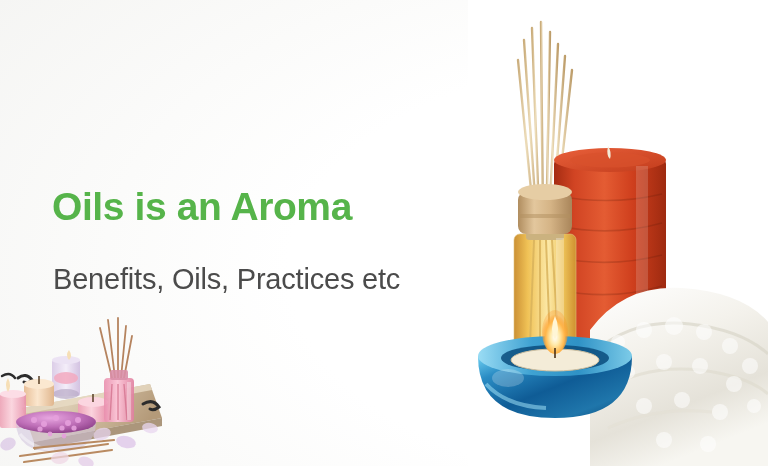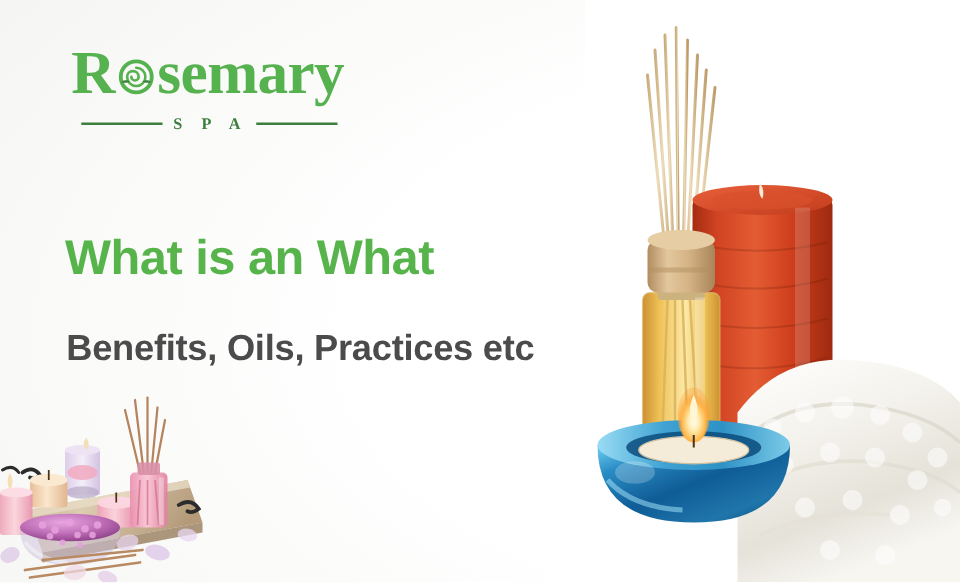--- a/index.html
+++ b/index.html
@@ -46,53 +46,40 @@
 
   
   .headline{
     position:absolute;left:52px;top:158px;width:470px;
     font-weight:700;font-size:39px;line-height:1.16;
     color:#56b44a;letter-spacing:-0.4px;
   }
   .headline .l2{display:block;}
   .subhead{
     position:absolute;left:53px;top:262px;width:480px;
-    font-weight:700;font-size:29px;line-height:1.2;
+    font-weight:400;font-size:29px;line-height:1.2;
     color:#4b4b4b;letter-spacing:-0.2px;
   }
 
   
   .photo-right{position:absolute;right:0;top:0;width:300px;height:466px;}
   .photo-right svg{display:block;width:300px;height:466px;}
 
   
   .photo-left{position:absolute;left:0;bottom:0;width:232px;height:150px;}
   .photo-left svg{display:block;width:232px;height:150px;}
 </style>
 </head>
 <body>
 
 <div class="banner">
 
-  <div class="logo">
-    <div class="logo-word"><span class="pre">R</span><span class="logo-rose"><svg viewBox="0 0 36 36" aria-hidden="true">
-        <circle cx="18" cy="17.5" r="12.4" fill="none" stroke="#56b14f" stroke-width="3.1"></circle>
-        <path d="M18 10.2c4.1 0 7.3 3.2 7.3 7.3s-3.2 7.3-7.3 7.3-7.3-3.2-7.3-7.3c0-2.6 2-4.6 4.6-4.6s4.6 2 4.6 4.6c0 1.6-1.3 2.9-2.9 2.9s-2.9-1.3-2.9-2.9" fill="none" stroke="#56b14f" stroke-width="2.1" stroke-linecap="round"></path>
-        <path d="M5.8 21.5c2.6 1.1 5.3 1.0 7.1-0.6-2.4-1.3-5.2-0.9-7.1 0.6z" fill="#3d7f3f"></path>
-        <path d="M30.2 21.5c-2.6 1.1-5.3 1.0-7.1-0.6 2.4-1.3 5.2-0.9 7.1 0.6z" fill="#3d7f3f"></path>
-      </svg></span><span class="pre">semary</span></div>
-    <div class="logo-sub">
-      <span class="rule"></span>
-      <span class="spa">S P A</span>
-      <span class="rule"></span>
-    </div>
-  </div>
 
   <h1 class="headline">
-    <span class="l1">What is an What</span>
+    <span class="l1">Oils is an Aroma</span>
   </h1>
 
   <div class="subhead">Benefits, Oils, Practices etc</div>
 
   <div class="photo-right">
     <svg viewBox="0 0 300 466" aria-hidden="true">
       <defs>
         <linearGradient id="gCandle" x1="0" y1="0" x2="1" y2="0">
           <stop offset="0%" stop-color="#a52c12"></stop>
           <stop offset="18%" stop-color="#d14423"></stop>

